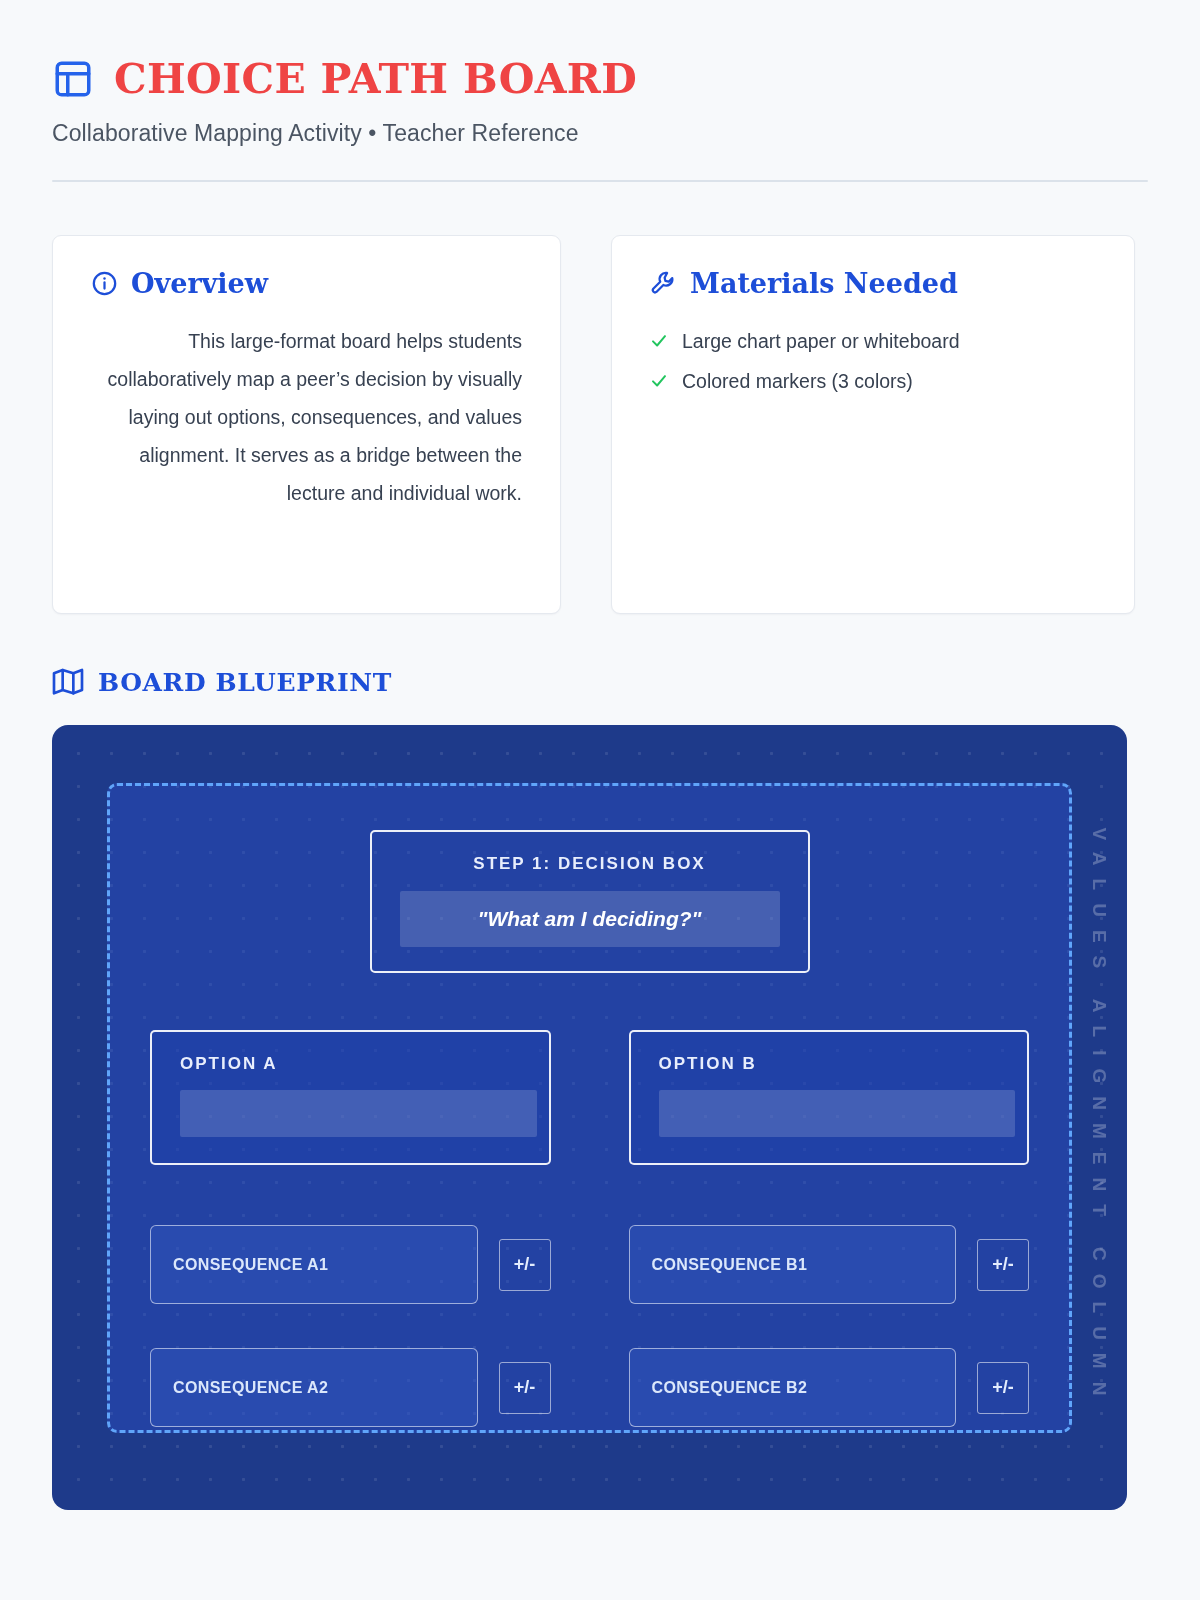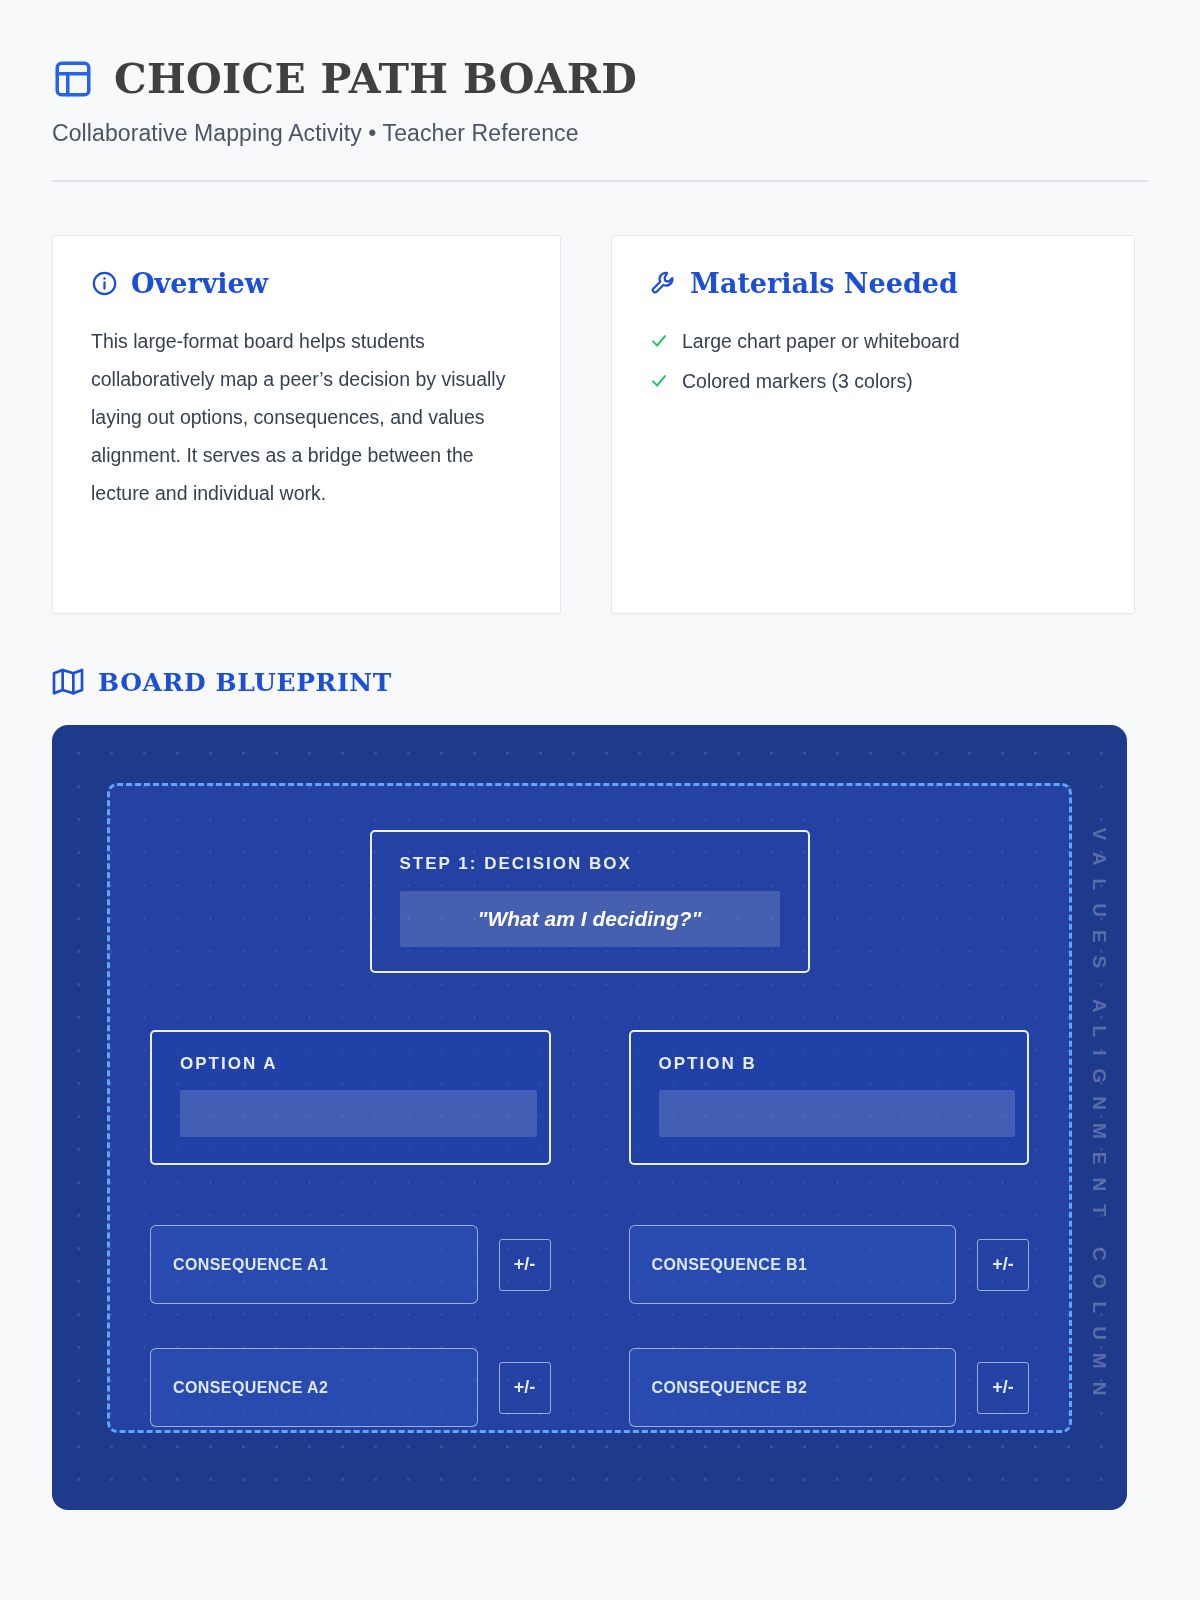--- a/index.html
+++ b/index.html
@@ -34,21 +34,21 @@
     width: 42px; height: 42px;
     flex: 0 0 42px;
     display: block;
   }
 
   .page-title {
     font-family: "DejaVu Serif", "Liberation Serif", serif;
     font-size: 41px;
     font-weight: 700;
     letter-spacing: 0.3px;
-    color: #404040;
+    color: #ef4444;
     line-height: 1;
     white-space: nowrap;
   }
 
   .subtitle {
     margin-top: 20px;
     font-size: 23px;
     color: #4b5563;
     letter-spacing: 0.1px;
   }
@@ -64,23 +64,24 @@
   .card-row {
     margin-top: 53px;
     display: flex;
     gap: 50px;
     align-items: flex-start;
   }
 
   .card {
     background: #ffffff;
     border: 1px solid #e5e9ef;
-    border-radius: 3px;
+    border-radius: 9px;
     padding: 34px 38px 38px 38px;
     box-shadow: 0 1px 2px rgba(16,24,40,0.04);
+    text-align: right;
   }
 
   .card.overview { width: 509px; min-height: 379px; }
   .card.materials { width: 524px; min-height: 379px; }
 
   .card-head {
     display: flex;
     align-items: center;
     gap: 13px;
     margin-bottom: 25px;
@@ -192,21 +193,21 @@
     padding: 44px 40px 0 40px;
   }
 
   
   .decision-wrap { display: flex; justify-content: center; }
   .decision-box {
     width: 440px;
     border: 2.5px solid rgba(255,255,255,0.92);
     border-radius: 5px;
     padding: 22px 28px 24px 28px;
-    text-align: left;
+    text-align: center;
   }
   .decision-label {
     font-size: 17px;
     font-weight: 700;
     letter-spacing: 2.0px;
     color: #e8eefc;
     margin-bottom: 17px;
   }
   .decision-slot {
     background: rgba(255,255,255,0.16);

